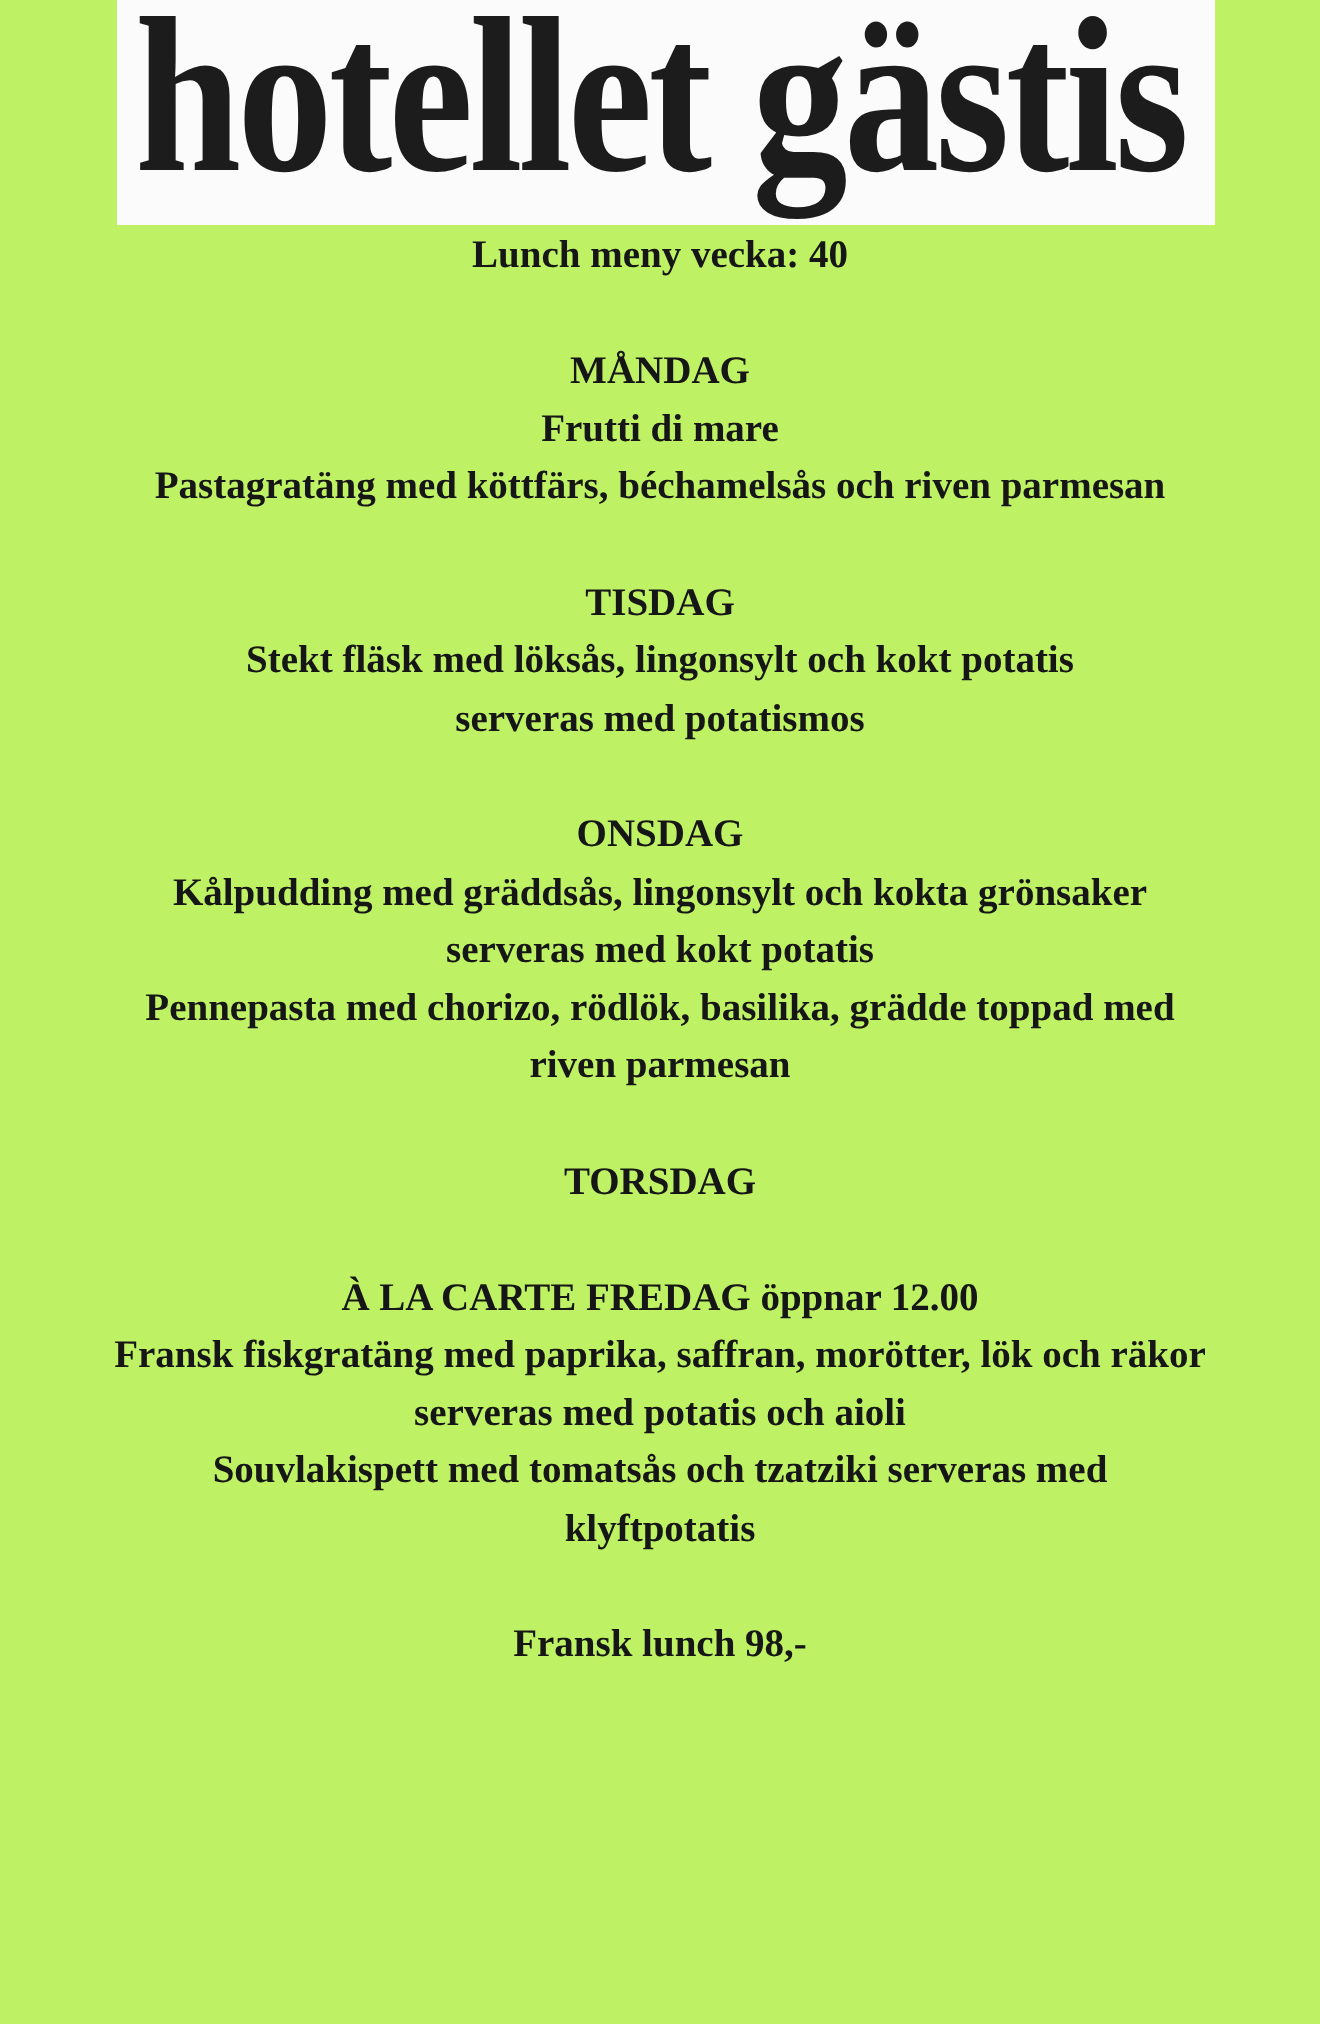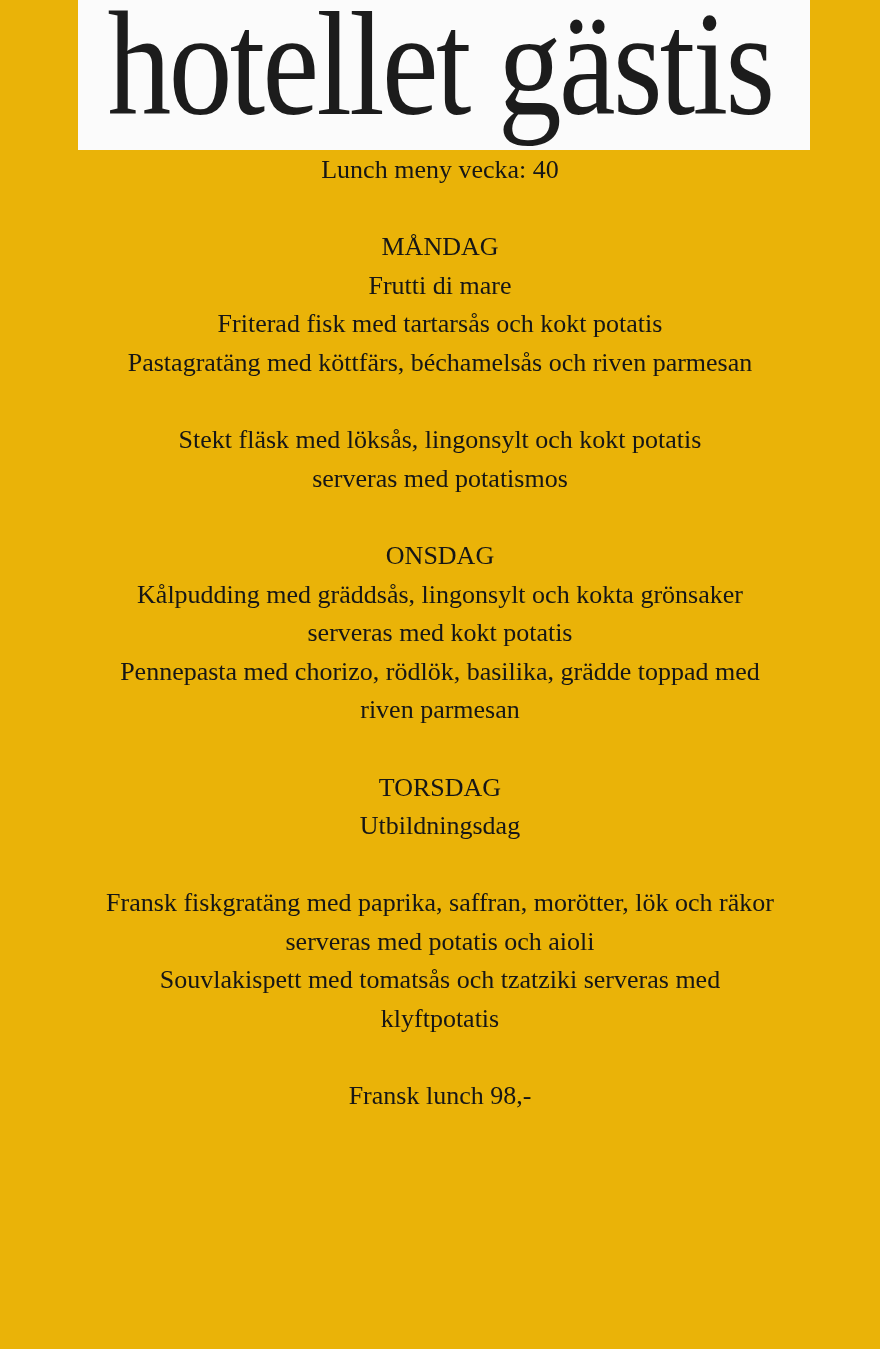--- a/index.html
+++ b/index.html
@@ -4,25 +4,26 @@
 <style>
   html, body {
     margin: 0;
     padding: 0;
     background: #ffffff;
   }
   .page {
     position: relative;
     width: 880px;
     height: 1349px;
-    background: #eab308;
+    background: #bef264;
     overflow: hidden;
     font-family: "Liberation Serif", "DejaVu Serif", serif;
     color: #161616;
     text-align: center;
+    font-weight: bold;
   }
   .logo-area {
     position: relative;
     height: 150px;
   }
   .logo-bg {
     position: absolute;
     left: 78px;
     top: 0;
     width: 732px;
@@ -66,43 +67,43 @@
   </header>
 
   <main class="menu">
 
     <div class="line">Lunch meny vecka: 40</div>
 
     <div class="blank"></div>
 
     <div class="line">MÅNDAG</div>
     <div class="line">Frutti di mare</div>
-    <div class="line">Friterad fisk med tartarsås och kokt potatis</div>
     <div class="line">Pastagratäng med köttfärs, béchamelsås och riven parmesan</div>
 
     <div class="blank"></div>
 
+    <div class="line">TISDAG</div>
     <div class="line">Stekt fläsk med löksås, lingonsylt och kokt potatis</div>
     <div class="line">serveras med potatismos</div>
 
     <div class="blank"></div>
 
     <div class="line">ONSDAG</div>
     <div class="line">Kålpudding med gräddsås, lingonsylt och kokta grönsaker</div>
     <div class="line">serveras med kokt potatis</div>
     <div class="line">Pennepasta med chorizo, rödlök, basilika, grädde toppad med</div>
     <div class="line">riven parmesan</div>
 
     <div class="blank"></div>
 
     <div class="line">TORSDAG</div>
-    <div class="line">Utbildningsdag</div>
 
     <div class="blank"></div>
 
+    <div class="line">À LA CARTE FREDAG öppnar 12.00</div>
     <div class="line">Fransk fiskgratäng med paprika, saffran, morötter, lök och räkor</div>
     <div class="line">serveras med potatis och aioli</div>
     <div class="line">Souvlakispett med tomatsås och tzatziki serveras med</div>
     <div class="line">klyftpotatis</div>
 
     <div class="blank"></div>
 
     <div class="line">Fransk lunch 98,-</div>
 
   </main>

